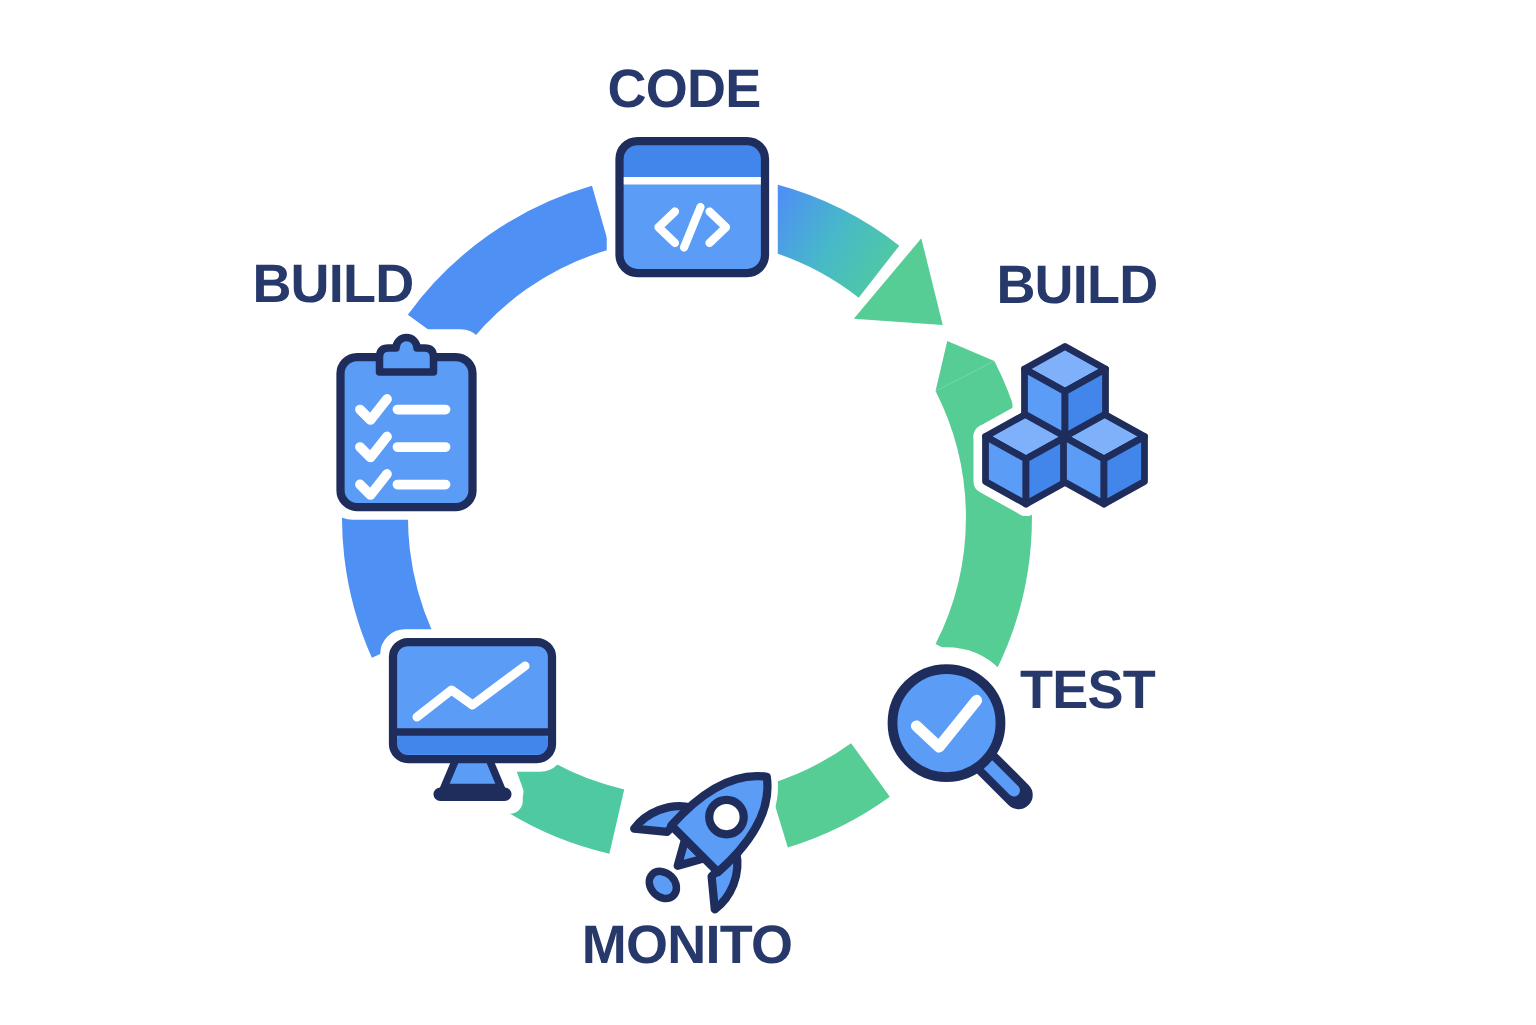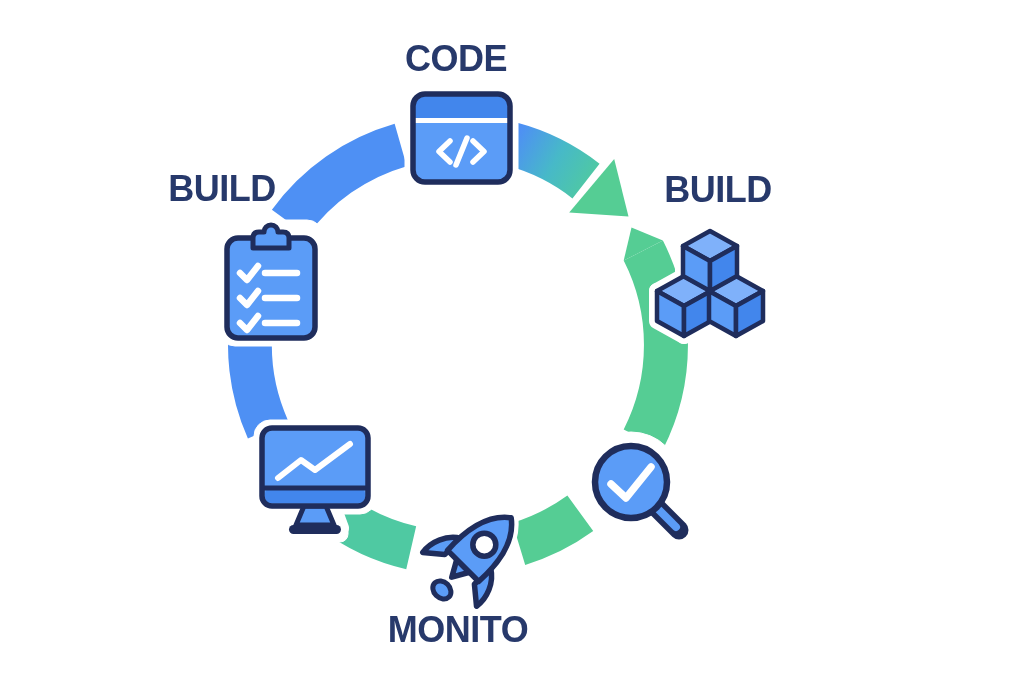--- a/index.html
+++ b/index.html
@@ -157,16 +157,17 @@
       <rect class="fB" x="0" y="0" width="106" height="78" rx="10"></rect>
       <rect class="fBd" x="3" y="60" width="100" height="15" rx="6"></rect>
       <line class="oN" x1="0" y1="60" x2="106" y2="60" stroke-width="5"></line>
       <rect class="oN" x="0" y="0" width="106" height="78" rx="10" fill="none" stroke-width="5.5"></rect>
       <polyline class="wl" stroke-width="6" points="16,50 39,32 53,42 88,16"></polyline>
     </g>
   </svg>
 
   <div class="lbl" style="left:456px;top:59px">CODE</div>
   <div class="lbl" style="left:718px;top:190px">BUILD</div>
+  <div class="lbl" style="left:725px;top:460px">TEST</div>
   <div class="lbl" style="left:458px;top:630px">MONITO</div>
   <div class="lbl" style="left:222px;top:189px">BUILD</div>
 
 </div>
 
 </body></html>

